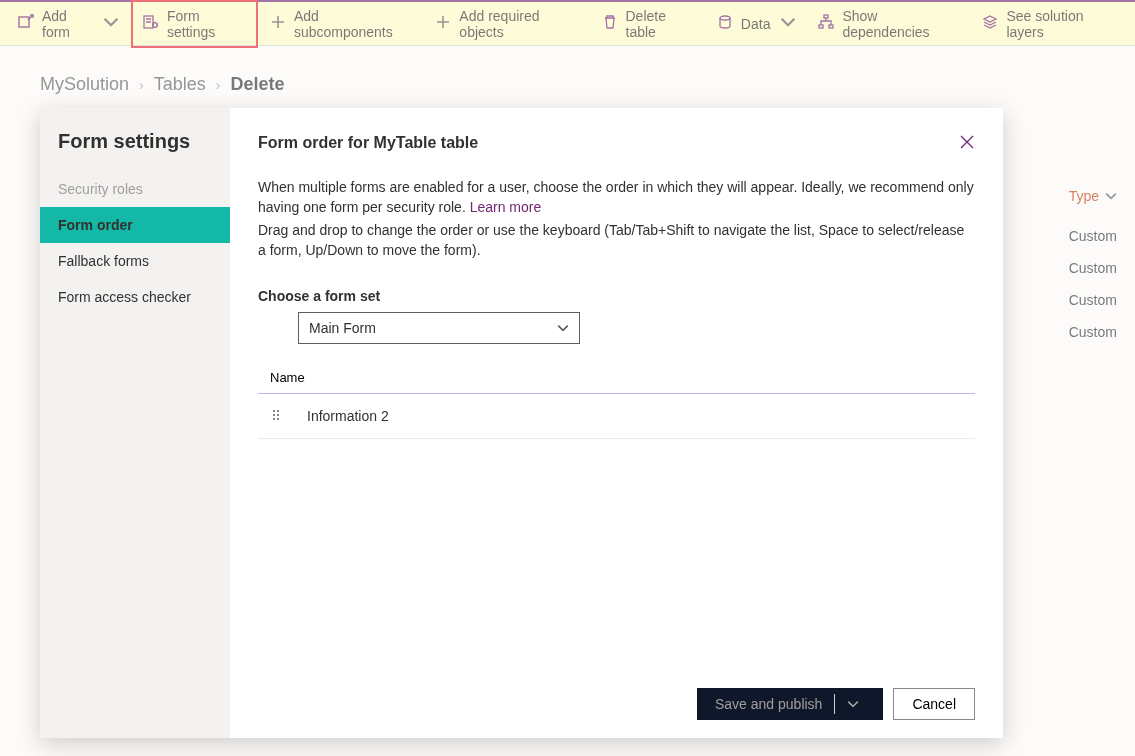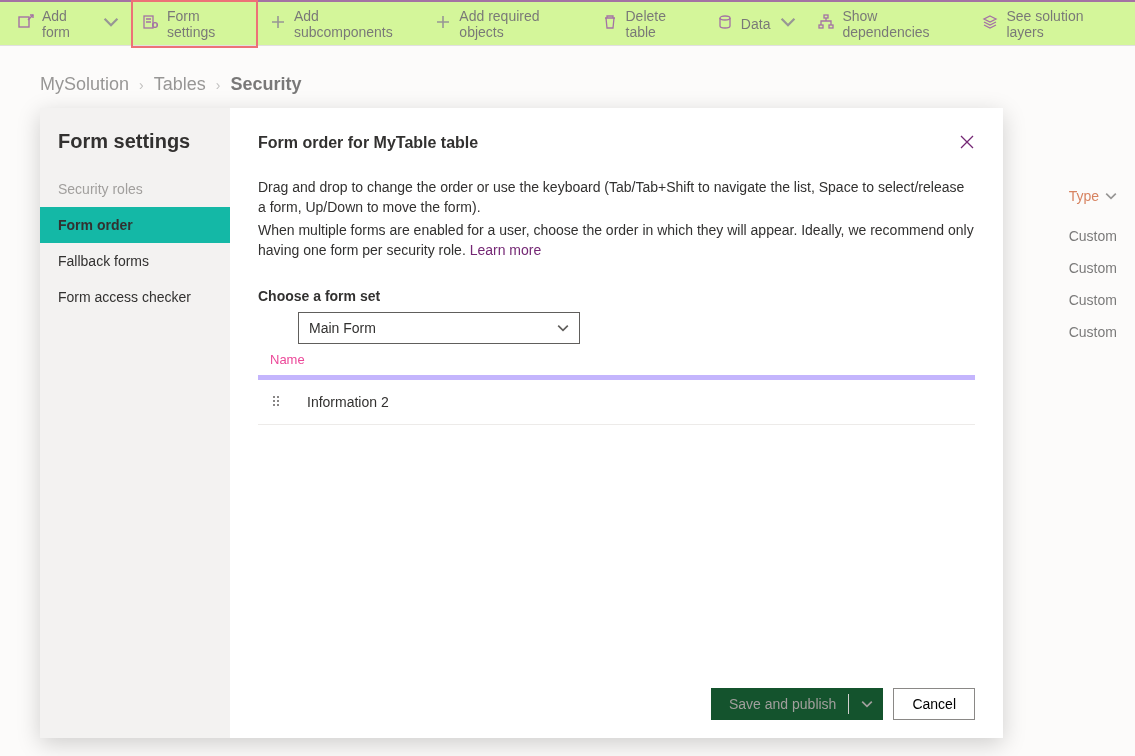--- a/index.html
+++ b/index.html
@@ -12,21 +12,21 @@
     height: 756px;
     overflow: hidden;
     position: relative;
   }
 
   
   .top-accent { height: 2px; background: #742774; width: 100%; }
 
   
   .toolbar {
-    background: #bef264;
+    background: #fef9c3;
     height: 44px;
     display: flex;
     align-items: center;
     padding: 1px 8px;
     gap: 2px;
     border-bottom: 1px solid #d2d0ce;
   }
   .tb-btn {
     display: inline-flex;
     align-items: center;
@@ -130,42 +130,42 @@
   .select {
     margin-top:8px;
     width: 282px; height:32px;
     border:1px solid #605e5c;
     display:flex; align-items:center; justify-content:space-between;
     padding:0 10px; font-size:14px; cursor:pointer;margin-left:40px;
   }
   .select svg{width:12px;height:12px;}
 
   .list-hdr {
-    padding: 8px 12px;
-    font-size:13px; color:#ec4899;
-    border-bottom:5px solid #c4b5fd;
+    margin-top:18px; padding: 8px 12px;
+    font-size:13px; color:#000000;
+    border-bottom:1px solid #c4b5fd;
   }
   .form-row {
     display:flex; align-items:center; gap:25px;
     padding:14px 12px; border-bottom:1px solid #edebe9;
   }
   .grip svg{ width:12px; height:12px; fill:#605e5c; }
 
   .panel-footer {
     margin-top:auto; display:flex; justify-content:flex-end;
     gap:10px; align-items:center;
   }
   .btn {
     height:32px; padding:0 18px;
     font-size:14px; border:1px solid #8a8886;
     background:#fff; cursor:pointer;
   }
   .btn.primary-disabled {
-    background:#14532d; border:none; color:#a19f9d;
-    display:flex; align-items:center; gap:12px; padding-right:10px;
+    background:#0f172a; border:none; color:#a19f9d;
+    display:flex; align-items:center; gap:12px; padding-right:24px;
     cursor:default;
   }
   .btn.primary-disabled .split {
     width:1px; height:20px; background:#d2d0ce;
   }
   .btn.primary-disabled svg{width:12px;height:12px;fill:#a19f9d;}
 </style>
 </head>
 <body>
 
@@ -263,21 +263,21 @@
     <span>See solution layers</span>
   </div>
 </div>
 
 <div class="bg-content">
   <div class="breadcrumb">
     <span>MySolution</span>
     <span class="sep">›</span>
     <span>Tables</span>
     <span class="sep">›</span>
-    <span class="active">Security</span>
+    <span class="active">Delete</span>
   </div>
 </div>
 
 <div class="bg-right-col">
   <div class="hdr">
     <span>Type</span>
     <svg viewBox="0 0 10 10" fill="none" stroke="#605e5c" stroke-width="1.4">
         <path d="M1 3l4 4 4-4"></path>
       </svg>
   </div>
@@ -300,24 +300,24 @@
 
   <div class="panel-main">
     <div class="close-x">
       <svg viewBox="0 0 16 16" fill="none" stroke-width="1.3">
           <path d="M2 2l12 12M14 2L2 14"></path>
         </svg>
     </div>
 
     <h2>Form order for MyTable table</h2>
 
-    <p class="desc">Drag and drop to change the order or use the keyboard (Tab/Tab+Shift to navigate the list, Space to select/release a form, Up/Down to move the form).</p>
     <p class="desc">
       <span>When multiple forms are enabled for a user, choose the order in which they will appear. Ideally, we recommend only having one form per security role. </span><a href="#">Learn more</a>
     </p>
+    <p class="desc">Drag and drop to change the order or use the keyboard (Tab/Tab+Shift to navigate the list, Space to select/release a form, Up/Down to move the form).</p>
 
     <div class="section-label">Choose a form set</div>
     <div class="select">
       <span>Main Form</span>
       <svg viewBox="0 0 10 10" fill="none" stroke="#605e5c" stroke-width="1.4">
           <path d="M1 3l4 4 4-4"></path>
         </svg>
     </div>
 
     <div class="list-hdr">Name</div>

